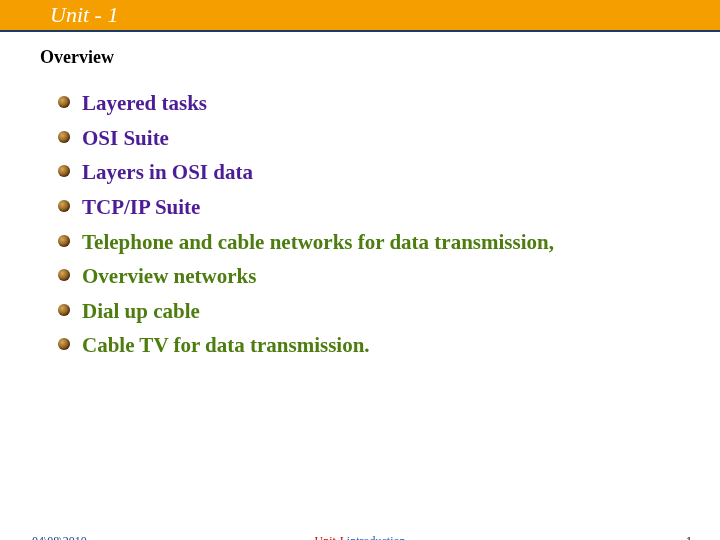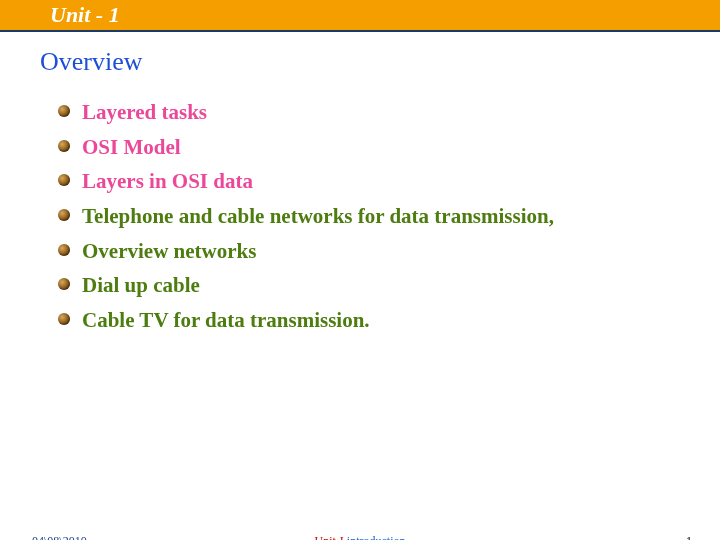--- a/index.html
+++ b/index.html
@@ -16,31 +16,31 @@
     background: #f59e00;
     height: 30px;
     border-bottom: 2px solid #1a3a6a;
     display: flex;
     align-items: center;
     padding-left: 50px;
   }
   .title-text {
     color: #ffffff;
     font-size: 22px;
-    font-weight: bold;
+    font-weight: normal;
     font-style: italic;
   }
   .content {
     padding: 15px 40px 0 40px;
   }
   .overview {
-    color: #1d4ed8;
-    font-size: 26px;
+    color: #000000;
+    font-size: 18px;
     margin: 0 0 18px 0;
-    font-weight: normal;
+    font-weight: bold;
   }
   ul.topics {
     list-style: none;
     padding: 0;
     margin: 0 0 0 18px;
   }
   ul.topics li {
     position: relative;
     padding-left: 24px;
     font-size: 21px;
@@ -51,21 +51,21 @@
     content: "";
     position: absolute;
     left: 0;
     top: 10px;
     width: 12px;
     height: 12px;
     border-radius: 50%;
     background: radial-gradient(circle at 35% 35%, #d9a85a 0%, #8b5a1a 55%, #4a2c08 100%);
     box-shadow: inset -1px -1px 2px rgba(0,0,0,0.4);
   }
-  .green { color: #ec4899; }
+  .green { color: #4c1d95; }
   .blue  { color: #4d7c0f; }
   .footer {
     position: absolute;
     bottom: 6px;
     left: 0;
     width: 100%;
     font-size: 12px;
     font-family: "Times New Roman", serif;
   }
   .footer-date {
@@ -91,22 +91,23 @@
 <body>
 
 <div class="title-bar">
   <span class="title-text">Unit - 1</span>
 </div>
 
 <div class="content">
   <h2 class="overview">Overview</h2>
   <ul class="topics">
     <li class="green">Layered tasks</li>
-    <li class="green">OSI Model</li>
+    <li class="green">OSI Suite</li>
     <li class="green">Layers in OSI data</li>
+    <li class="green">TCP/IP Suite</li>
     <li class="blue">Telephone and cable networks for data transmission,</li>
     <li class="blue">Overview networks</li>
     <li class="blue">Dial up cable</li>
     <li class="blue">Cable TV for data transmission.</li>
   </ul>
 </div>
 
 <div class="footer">
   <span class="footer-date">04\08\2010</span>
   <span class="footer-center">

